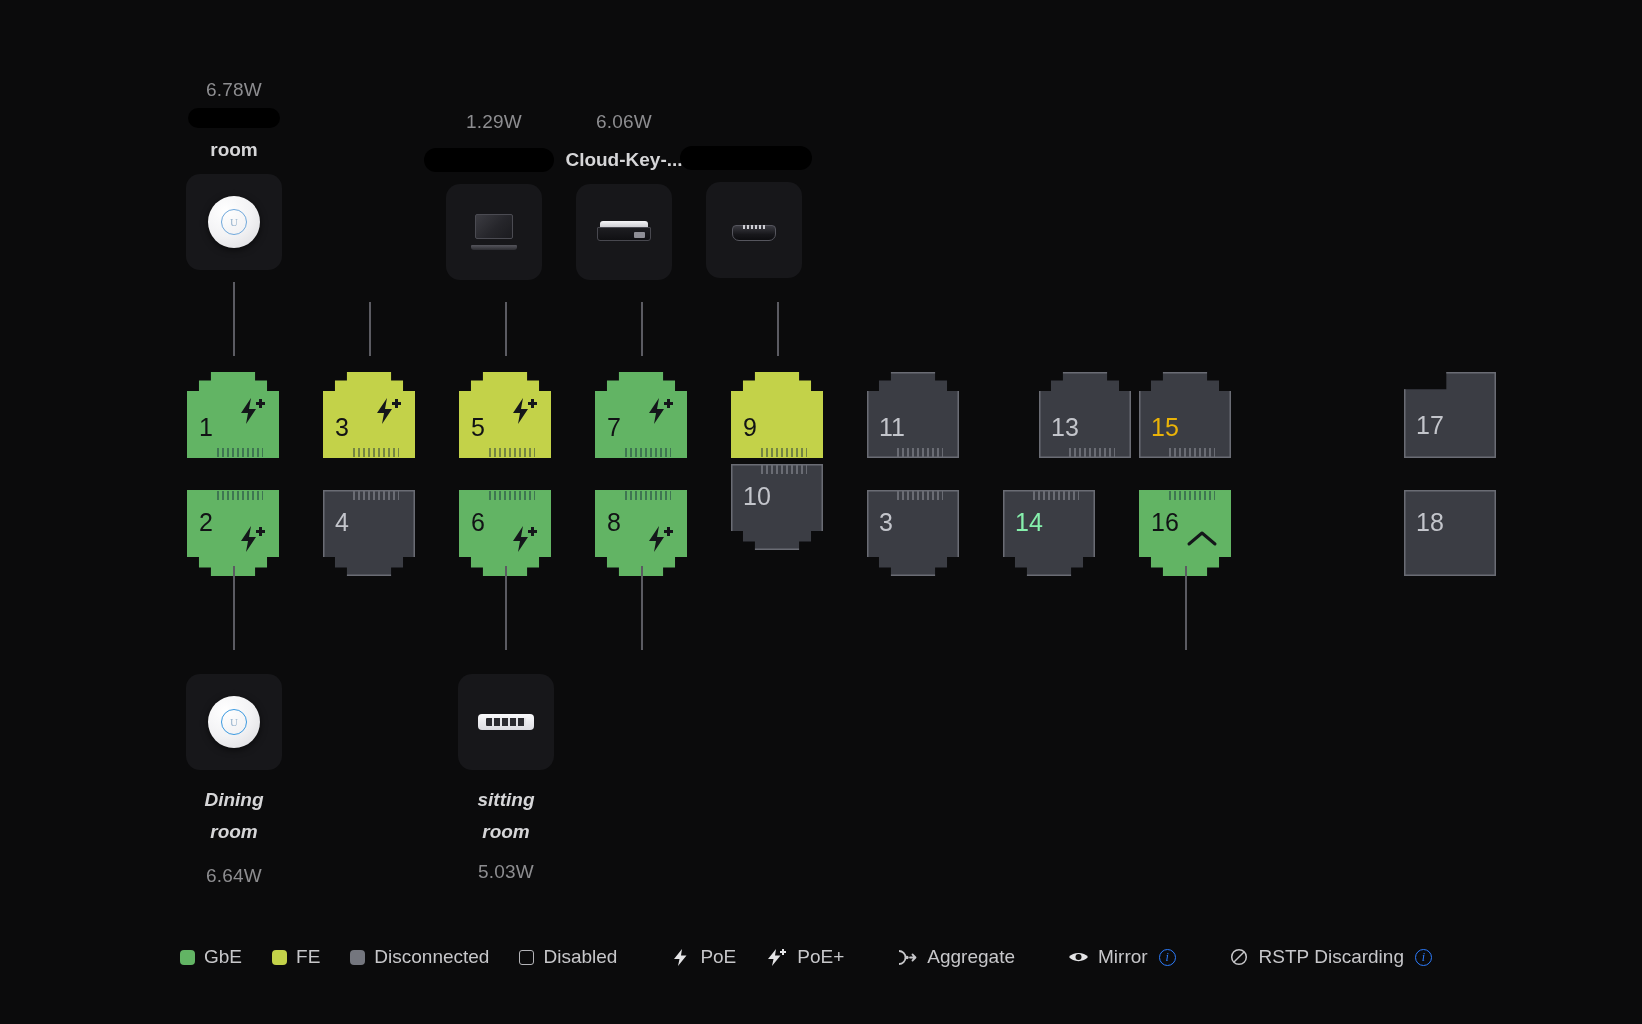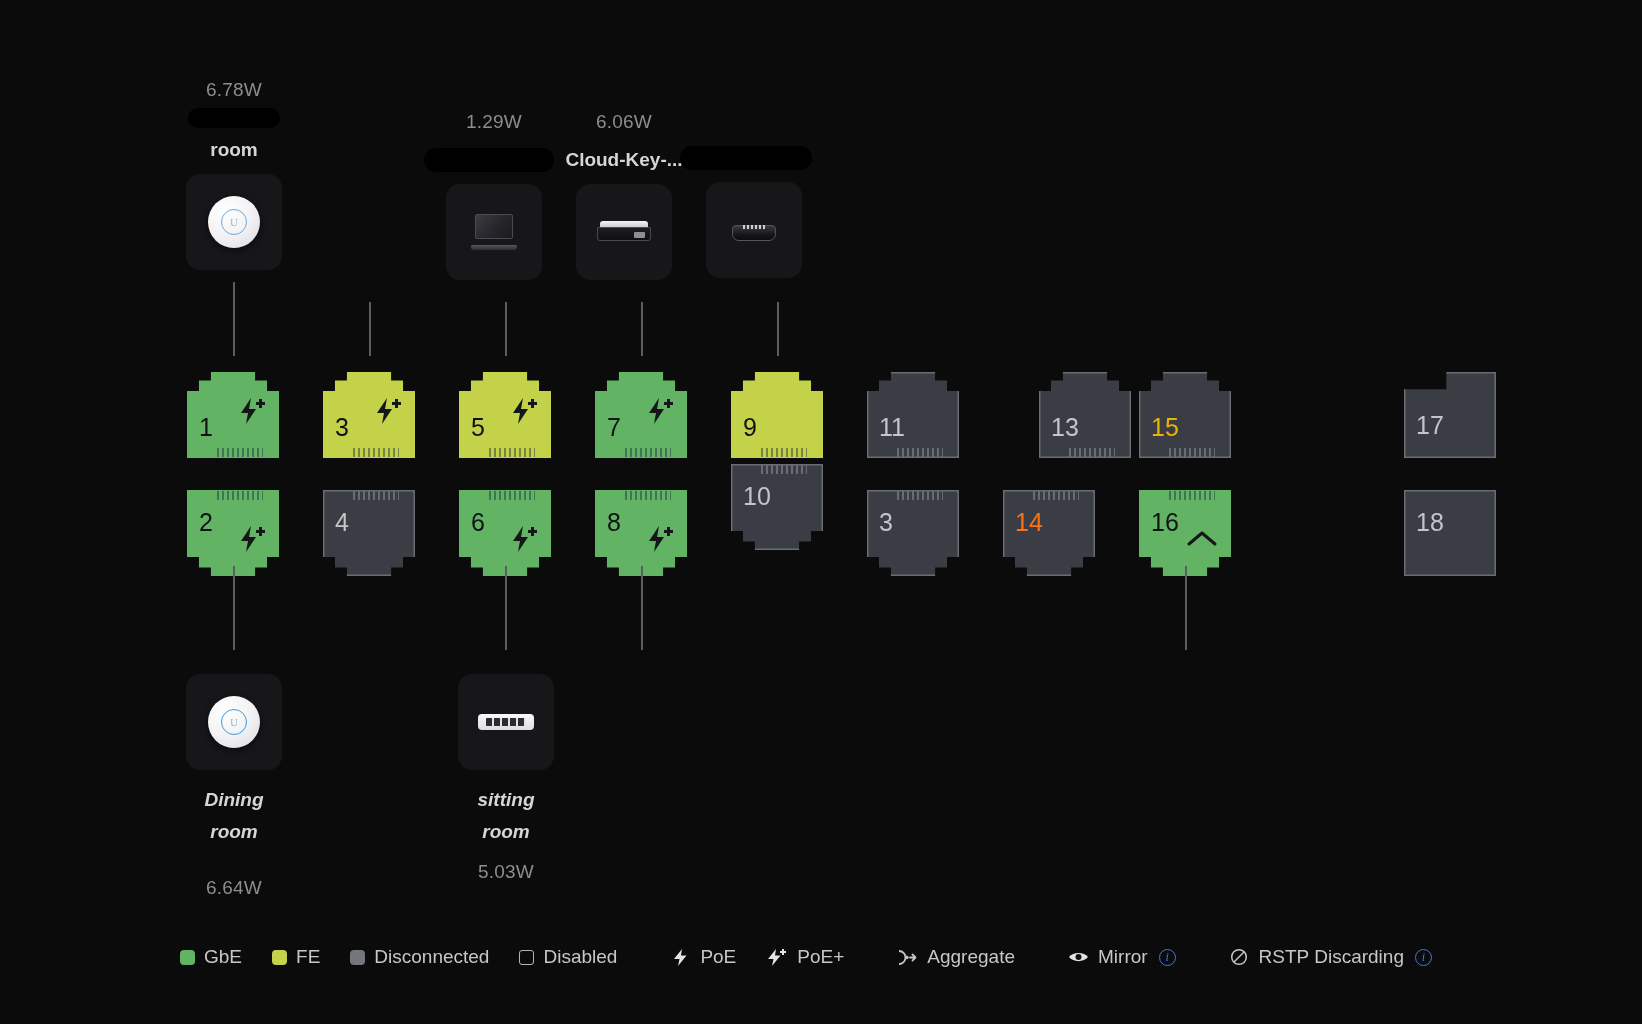--- a/index.html
+++ b/index.html
@@ -358,21 +358,21 @@
         <div class="port-num" style="color: rgb(195, 197, 203); left: 12px; top: 20px;">10</div>
       </div>
       <div class="port" style="left: 867px; top: 490px;">
         <div class="rj-bot" style="background: rgb(59, 61, 68); box-shadow: rgb(106, 108, 116) 0px 0px 0px 1.5px inset;"></div>
         <div class="pins" style="width: 46px; left: 30px; color: rgb(106, 108, 116); top: 1px;"></div>
         <div class="port-num" style="color: rgb(195, 197, 203); left: 12px; top: 20px;">3</div>
       </div>
       <div class="port" style="left: 1003px; top: 490px;">
         <div class="rj-bot" style="background: rgb(59, 61, 68); box-shadow: rgb(106, 108, 116) 0px 0px 0px 1.5px inset;"></div>
         <div class="pins" style="width: 46px; left: 30px; color: rgb(106, 108, 116); top: 1px;"></div>
-        <div class="port-num" style="color: #f97316; left: 12px; top: 20px;">14</div>
+        <div class="port-num" style="color: #86efac; left: 12px; top: 20px;">14</div>
       </div>
       <div class="port" style="left: 1139px; top: 490px;">
         <div class="rj-bot" style="background: rgb(98, 180, 100);"></div>
         <div class="pins" style="width: 46px; left: 30px; color: rgba(20, 40, 60, 0.45); top: 1px;"></div>
         <div class="port-num" style="color: rgb(17, 18, 21); left: 12px; top: 20px;">16</div>
         <div class="port-ico" style="right: 12px; bottom: 22px;"><svg width="34" height="22" viewBox="0 0 34 22">
             <path d="M4 16 L17 5 L30 16" fill="none" stroke="#14161a" stroke-width="3" stroke-linecap="round" stroke-linejoin="round"></path>
           </svg></div>
       </div>
       <div class="port" style="left: 1404px; top: 490px;">
@@ -389,21 +389,21 @@
   <div class="col" style="left:186px; top:674px;">
     <div class="thumb">
       <div class="ap-disc">
           <div class="ap-ring bright">U</div>
         </div>
     </div>
     <div class="dev-name two" style="margin-top:14px;">
       <span>Dining</span><br>
       <span>room</span>
     </div>
-    <div class="pw" style="margin-top:28px;">6.64W</div>
+    <div class="pw" style="margin-top:16px;">6.64W</div>
   </div>
 
   <div class="col" style="left:458px; top:674px;">
     <div class="thumb">
       <div class="flexsw">
           <div class="flexsw-ports"></div>
         </div>
     </div>
     <div class="dev-name two" style="margin-top:14px;">
       <span>sitting</span><br>

